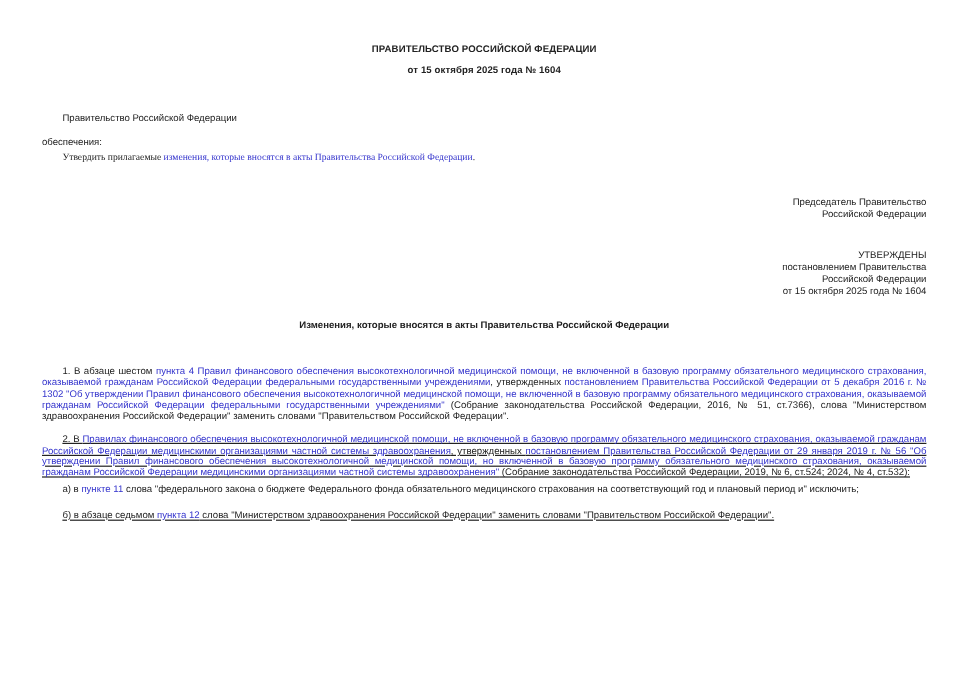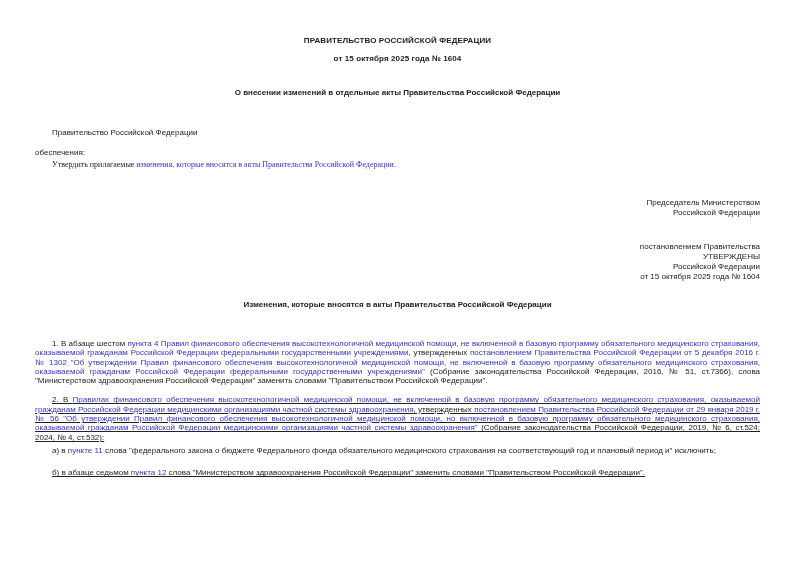--- a/index.html
+++ b/index.html
@@ -16,21 +16,21 @@
     height:571px;
     overflow:hidden;
     font-family:"Liberation Sans", sans-serif;
     font-size:8px;
     color:var(--text);
   }
   .page{
     box-sizing:border-box;
     width:807px;
     height:571px;
-    padding:36px 47px 0 35px;
+    padding:36px 35px 0 35px;
   }
   .center{ text-align:center; }
   .b{ font-weight:bold; }
   .h-line{
     line-height:10px;
     margin:0 0 8px 0;
     letter-spacing:0.1px;
   }
   .doc-title{
     margin:24px 0 0 0;
@@ -70,34 +70,33 @@
   }
 </style>
 </head>
 <body>
 
 <div class="page">
 
   <div class="h-line center b">ПРАВИТЕЛЬСТВО РОССИЙСКОЙ ФЕДЕРАЦИИ</div>
   <div class="h-line center b">от 15 октября 2025 года № 1604</div>
 
-  <div class="doc-title center b">О внесении изменений в отдельные акты Правительства Российской Федерации</div>
 
   <p class="pre-line pre-first">Правительство Российской Федерации</p>
   <p class="pre-line pre-resolves">обеспечения:</p>
   <p class="pre-line pre-approve"><span>Утвердить прилагаемые </span><span class="lnk">изменения, которые вносятся в акты Правительства Российской Федерации</span><span>.</span></p>
 
   <div class="right-block sig-block">
-    <div>Председатель Министерством</div>
+    <div>Председатель Правительство</div>
     <div>Российской Федерации</div>
   </div>
 
   <div class="right-block app-block">
+    <div>УТВЕРЖДЕНЫ</div>
     <div>постановлением Правительства</div>
-    <div>УТВЕРЖДЕНЫ</div>
     <div>Российской Федерации</div>
     <div>от 15 октября 2025 года № 1604</div>
   </div>
 
   <div class="annex-title center b">Изменения, которые вносятся в акты Правительства Российской Федерации</div>
 
   <p class="para p1"><span>1. В абзаце шестом </span><span class="lnk">пункта 4 Правил финансового обеспечения высокотехнологичной медицинской помощи, не включенной в базовую программу обязательного медицинского страхования, оказываемой гражданам Российской Федерации федеральными государственными учреждениями</span><span>, утвержденных </span><span class="lnk">постановлением Правительства Российской Федерации от 5 декабря 2016 г. № 1302 "Об утверждении Правил финансового обеспечения высокотехнологичной медицинской помощи, не включенной в базовую программу обязательного медицинского страхования, оказываемой гражданам Российской Федерации федеральными государственными учреждениями"</span><span> (Собрание законодательства Российской Федерации, 2016, № 51, ст.7366), слова "Министерством здравоохранения Российской Федерации" заменить словами "Правительством Российской Федерации".</span></p>
   <p class="para p2"><span>2. В </span><span class="lnk">Правилах финансового обеспечения высокотехнологичной медицинской помощи, не включенной в базовую программу обязательного медицинского страхования, оказываемой гражданам Российской Федерации медицинскими организациями частной системы здравоохранения</span><span>, утвержденных </span><span class="lnk">постановлением Правительства Российской Федерации от 29 января 2019 г. № 56 "Об утверждении Правил финансового обеспечения высокотехнологичной медицинской помощи, но включенной в базовую программу обязательного медицинского страхования, оказываемой гражданам Российской Федерации медицинскими организациями частной системы здравоохранения"</span><span> (Собрание законодательства Российской Федерации, 2019, № 6, ст.524; 2024, № 4, ст.532):</span></p>
   <p class="para pa"><span>а) в </span><span class="lnk">пункте 11</span><span> слова "федерального закона о бюджете Федерального фонда обязательного медицинского страхования на соответствующий год и плановый период и" исключить;</span></p>
   <p class="para pb"><span>б) в абзаце седьмом </span><span class="lnk">пункта 12</span><span> слова "Министерством здравоохранения Российской Федерации" заменить словами "Правительством Российской Федерации".</span></p>

